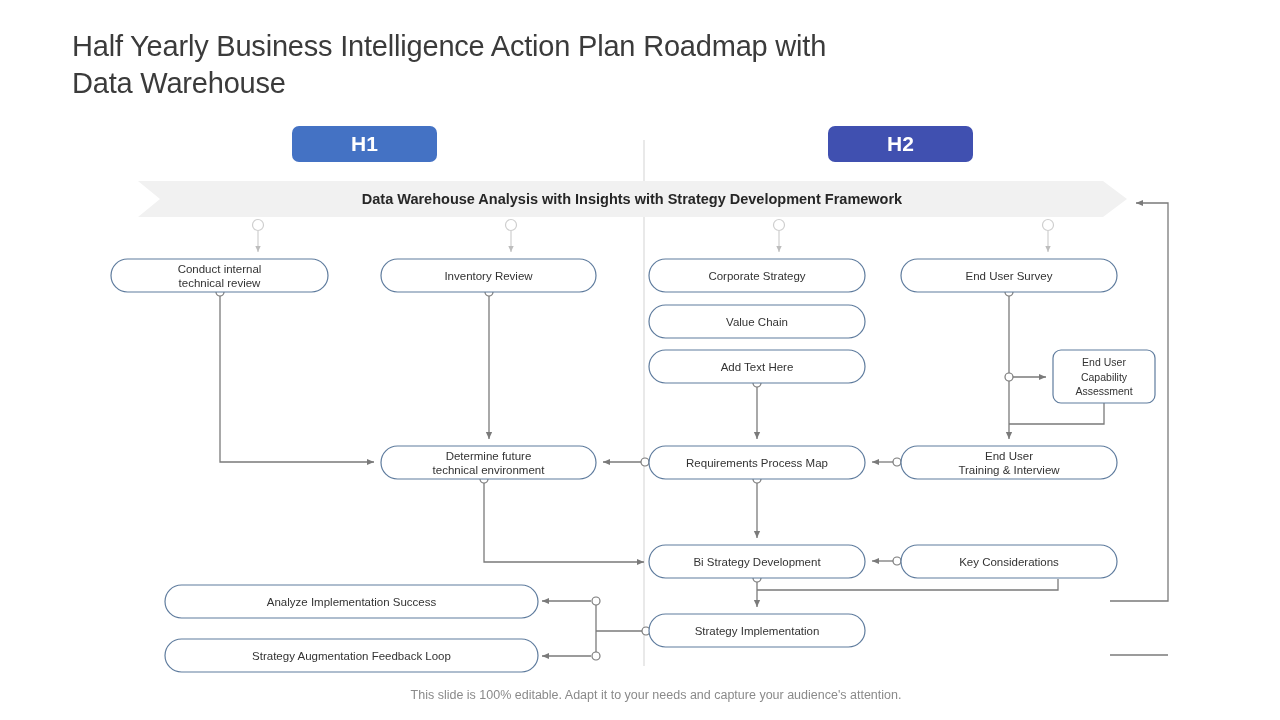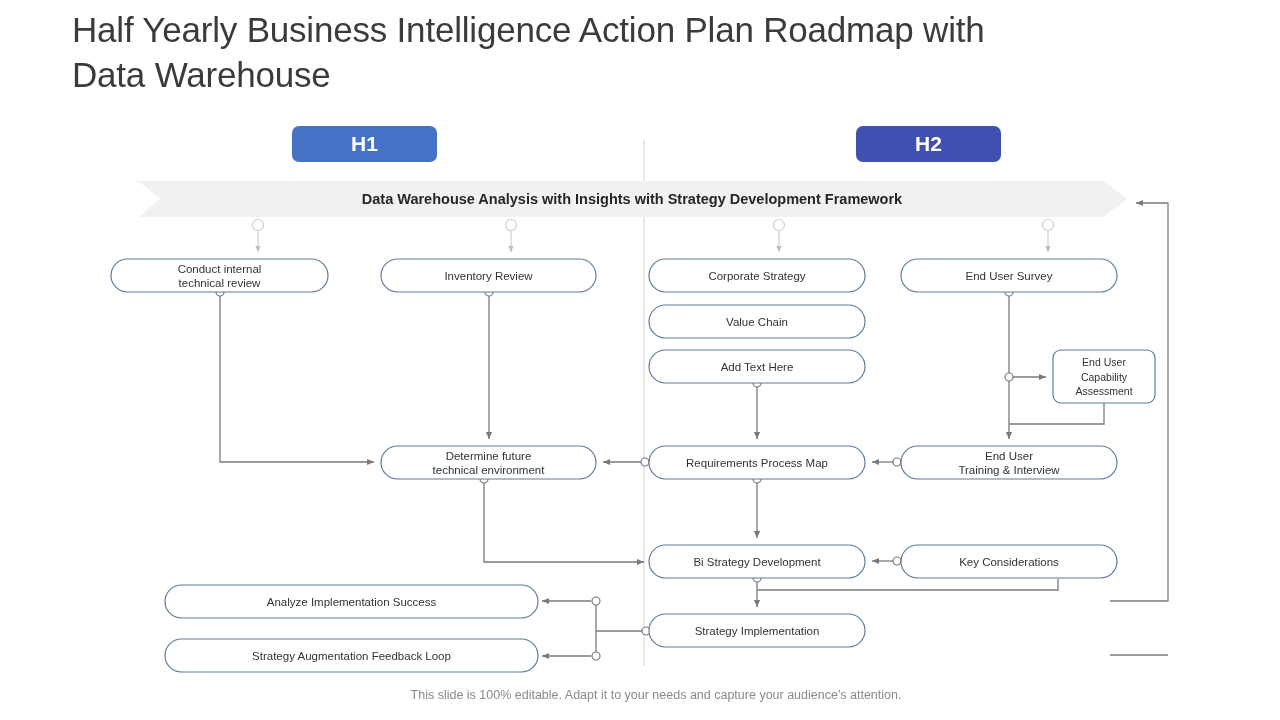--- a/index.html
+++ b/index.html
@@ -10,23 +10,23 @@
     font-family: "Liberation Sans", sans-serif;
     overflow: hidden;
   }
   #slide {
     position: relative;
     width: 1280px; height: 720px;
     background: #ffffff;
   }
   #title {
     position: absolute;
-    left: 72px; top: 8px;
+    left: 72px; top: 28px;
     width: 1120px;
-    font-size: 35px;
+    font-size: 29px;
     line-height: 1.28;
     font-weight: 400;
     color: #3b3b3b;
     letter-spacing: -0.2px;
     white-space: pre-line;
     font-family: "Liberation Sans", sans-serif;
   }
   #canvas {
     position: absolute;
     left: 0; top: 0;
@@ -59,21 +59,21 @@
 <body>
 
 <div id="slide">
 
   <div id="title" style="color: rgb(59, 59, 59);">Half Yearly Business Intelligence Action Plan Roadmap with
 Data Warehouse</div>
 
   <div class="h-badge" style="left:292px; top:126px; width:145px; background:#4472C4;">
     <span>H1</span>
   </div>
-  <div class="h-badge" style="left:828px; top:126px; width:145px; background:#4050B0;margin-left:28px;">
+  <div class="h-badge" style="left:828px; top:126px; width:145px; background:#4050B0;">
     <span>H2</span>
   </div>
 
   <svg id="canvas" viewBox="0 0 1280 720">
     <defs>
       <marker id="arrow" viewBox="0 0 10 10" refX="9" refY="5" markerWidth="6" markerHeight="6" orient="auto-start-reverse">
         <path d="M0,1 L9,5 L0,9 z" fill="#7A7A7A"></path>
       </marker>
       <marker id="arrow-lt" viewBox="0 0 10 10" refX="9" refY="5" markerWidth="6" markerHeight="6" orient="auto-start-reverse">
         <path d="M0,1 L9,5 L0,9 z" fill="#BDBDBD"></path>

